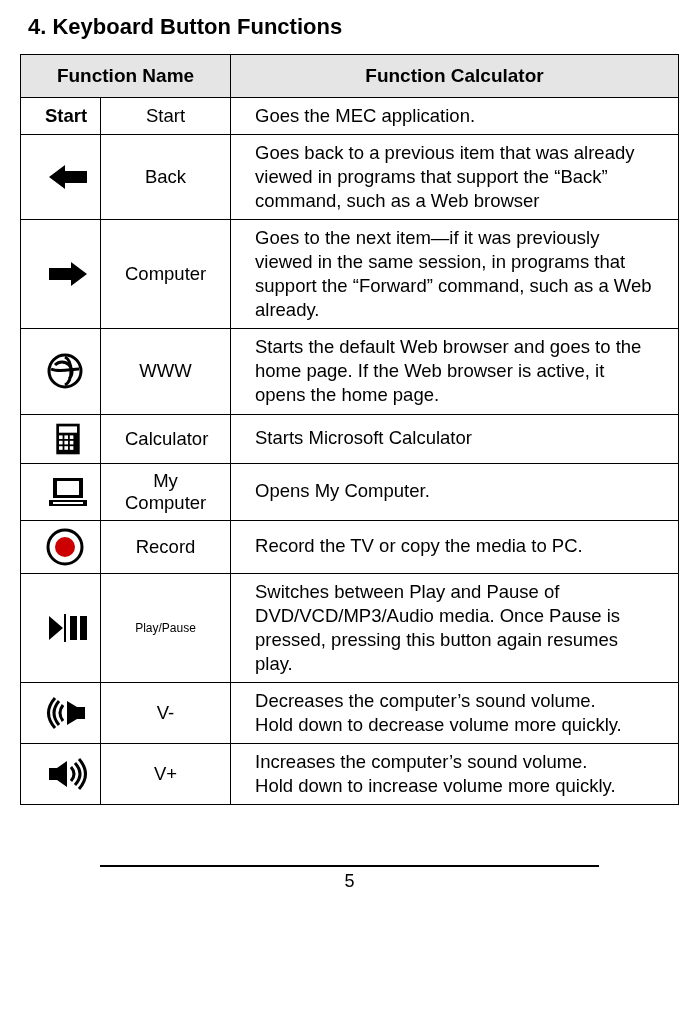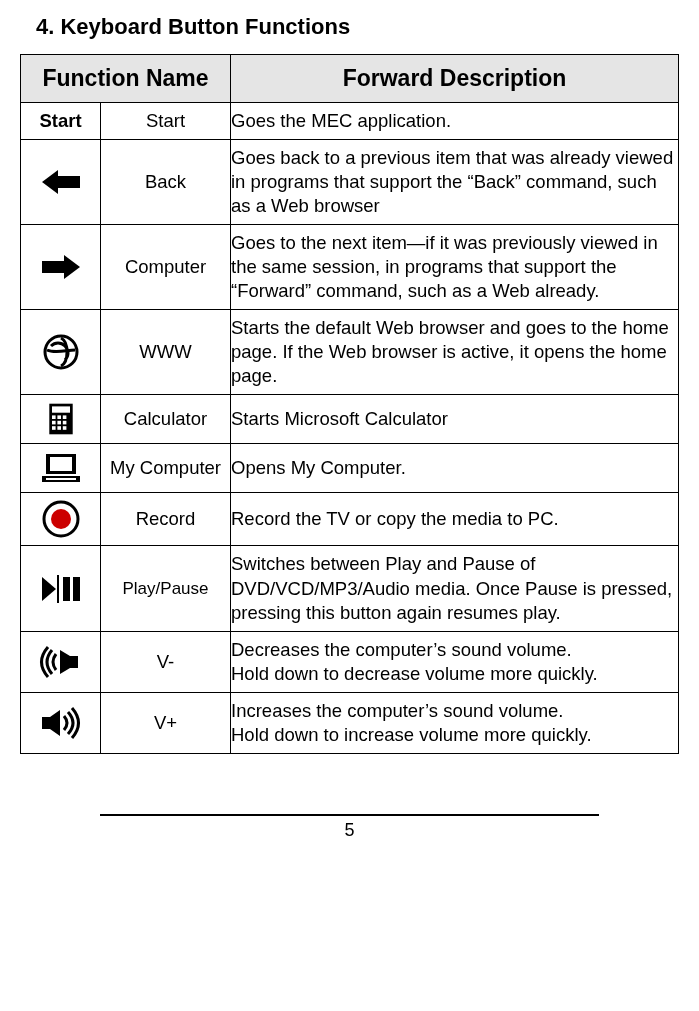--- a/index.html
+++ b/index.html
@@ -7,44 +7,44 @@
     font-family: Arial, Helvetica, sans-serif;
     font-size:18.5px;
     color:#000;
     width:699px;
     box-sizing:border-box;
     background:#fff;
   }
   h2.section {
     font-size:22px;
     font-weight:bold;
-    margin:0 0 14px 16px;
+    margin:0 0 14px 8px;
   }
   table.fn {
     border-collapse:collapse;
     width:100%;
     table-layout:fixed;
   }
   table.fn th, table.fn td {
     border:1px solid #000;
-    padding:6px 0;
+    padding:6px 24px;
     vertical-align:middle;
   }
   table.fn th {
     background:#e5e5e5;
     font-weight:bold;
     text-align:center;
-    font-size:23px;
+    font-size:19px;
     padding:10px 8px;
   }
   col.c1 { width:80px; }
   col.c2 { width:130px; }
   td.icon { text-align:center; }
   td.name { text-align:center; }
-  td.sm { font-size:17px; }
+  td.sm { font-size:12px; }
   td.desc { text-align:left; line-height:1.3; }
   .start-label { font-weight:bold; padding-left:4px; text-align:left; }
   .icon svg { width:46px; height:36px; display:block; margin:0 auto; }
   .icon-tall svg { width:40px; height:40px; }
   .footer-rule {
     border:none;
     border-top:2px solid #000;
     margin:60px 80px 4px 80px;
   }
   .pageno {
@@ -60,21 +60,21 @@
 
 <table class="fn">
   <colgroup>
       <col class="c1">
       <col class="c2">
       <col>
     </colgroup>
   <thead>
     <tr>
       <th colspan="2">Function Name</th>
-      <th>Forward Description</th>
+      <th>Function Calculator</th>
     </tr>
   </thead>
   <tbody>
 
     <tr>
       <td class="icon start-label">Start</td>
       <td class="name">Start</td>
       <td class="desc">Goes the MEC application.</td>
     </tr>
 

